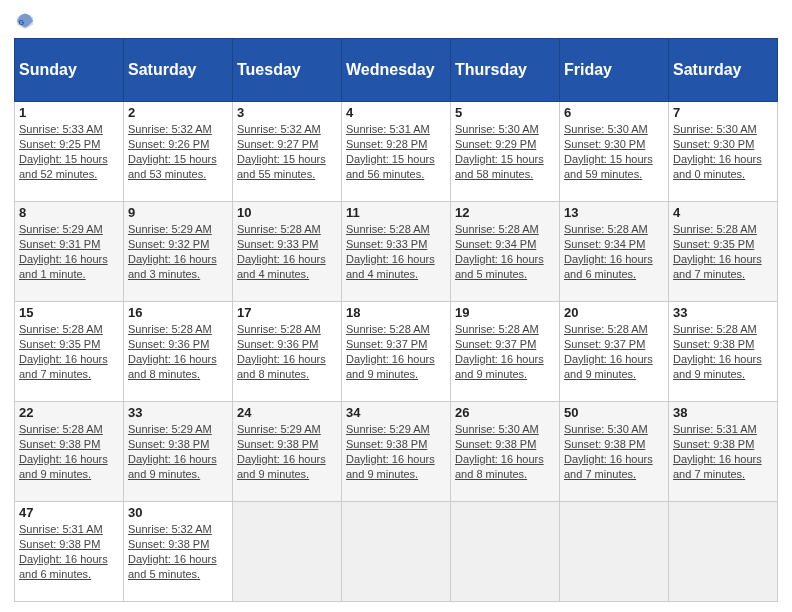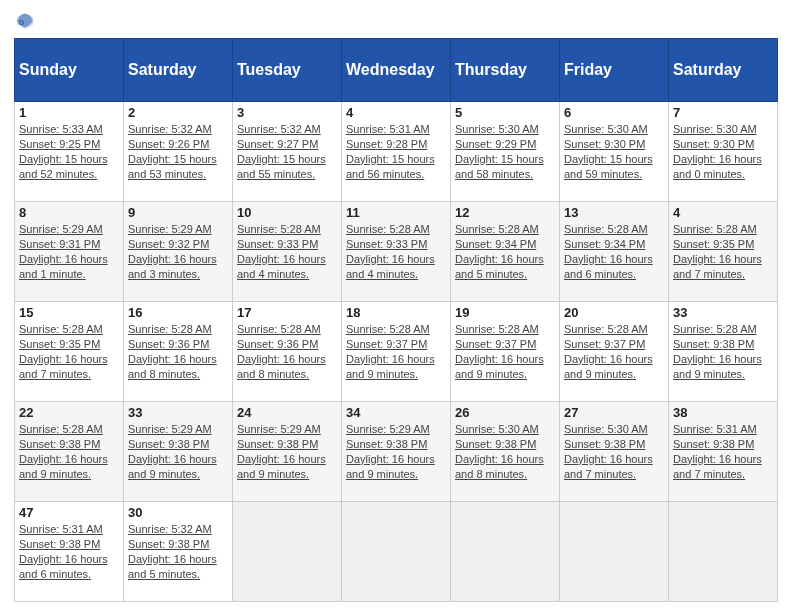--- a/index.html
+++ b/index.html
@@ -166,21 +166,21 @@
           <td><span class="day-num">19</span><span class="day-detail">Sunrise: 5:28 AM<br>Sunset: 9:37 PM<br>Daylight: 16 hours and 9 minutes.</span></td>
           <td><span class="day-num">20</span><span class="day-detail">Sunrise: 5:28 AM<br>Sunset: 9:37 PM<br>Daylight: 16 hours and 9 minutes.</span></td>
           <td><span class="day-num">33</span><span class="day-detail">Sunrise: 5:28 AM<br>Sunset: 9:38 PM<br>Daylight: 16 hours and 9 minutes.</span></td>
         </tr>
         <tr>
           <td><span class="day-num">22</span><span class="day-detail">Sunrise: 5:28 AM<br>Sunset: 9:38 PM<br>Daylight: 16 hours and 9 minutes.</span></td>
           <td><span class="day-num">33</span><span class="day-detail">Sunrise: 5:29 AM<br>Sunset: 9:38 PM<br>Daylight: 16 hours and 9 minutes.</span></td>
           <td><span class="day-num">24</span><span class="day-detail">Sunrise: 5:29 AM<br>Sunset: 9:38 PM<br>Daylight: 16 hours and 9 minutes.</span></td>
           <td><span class="day-num">34</span><span class="day-detail">Sunrise: 5:29 AM<br>Sunset: 9:38 PM<br>Daylight: 16 hours and 9 minutes.</span></td>
           <td><span class="day-num">26</span><span class="day-detail">Sunrise: 5:30 AM<br>Sunset: 9:38 PM<br>Daylight: 16 hours and 8 minutes.</span></td>
-          <td><span class="day-num">27</span><span class="day-detail">Sunrise: 5:30 AM<br>Sunset: 9:38 PM<br>Daylight: 16 hours and 7 minutes.</span></td>
+          <td><span class="day-num">50</span><span class="day-detail">Sunrise: 5:30 AM<br>Sunset: 9:38 PM<br>Daylight: 16 hours and 7 minutes.</span></td>
           <td><span class="day-num">38</span><span class="day-detail">Sunrise: 5:31 AM<br>Sunset: 9:38 PM<br>Daylight: 16 hours and 7 minutes.</span></td>
         </tr>
         <tr>
           <td><span class="day-num">47</span><span class="day-detail">Sunrise: 5:31 AM<br>Sunset: 9:38 PM<br>Daylight: 16 hours and 6 minutes.</span></td>
           <td><span class="day-num">30</span><span class="day-detail">Sunrise: 5:32 AM<br>Sunset: 9:38 PM<br>Daylight: 16 hours and 5 minutes.</span></td>
           <td class="empty"></td>
           <td class="empty"></td>
           <td class="empty"></td>
           <td class="empty"></td>
           <td class="empty"></td>

